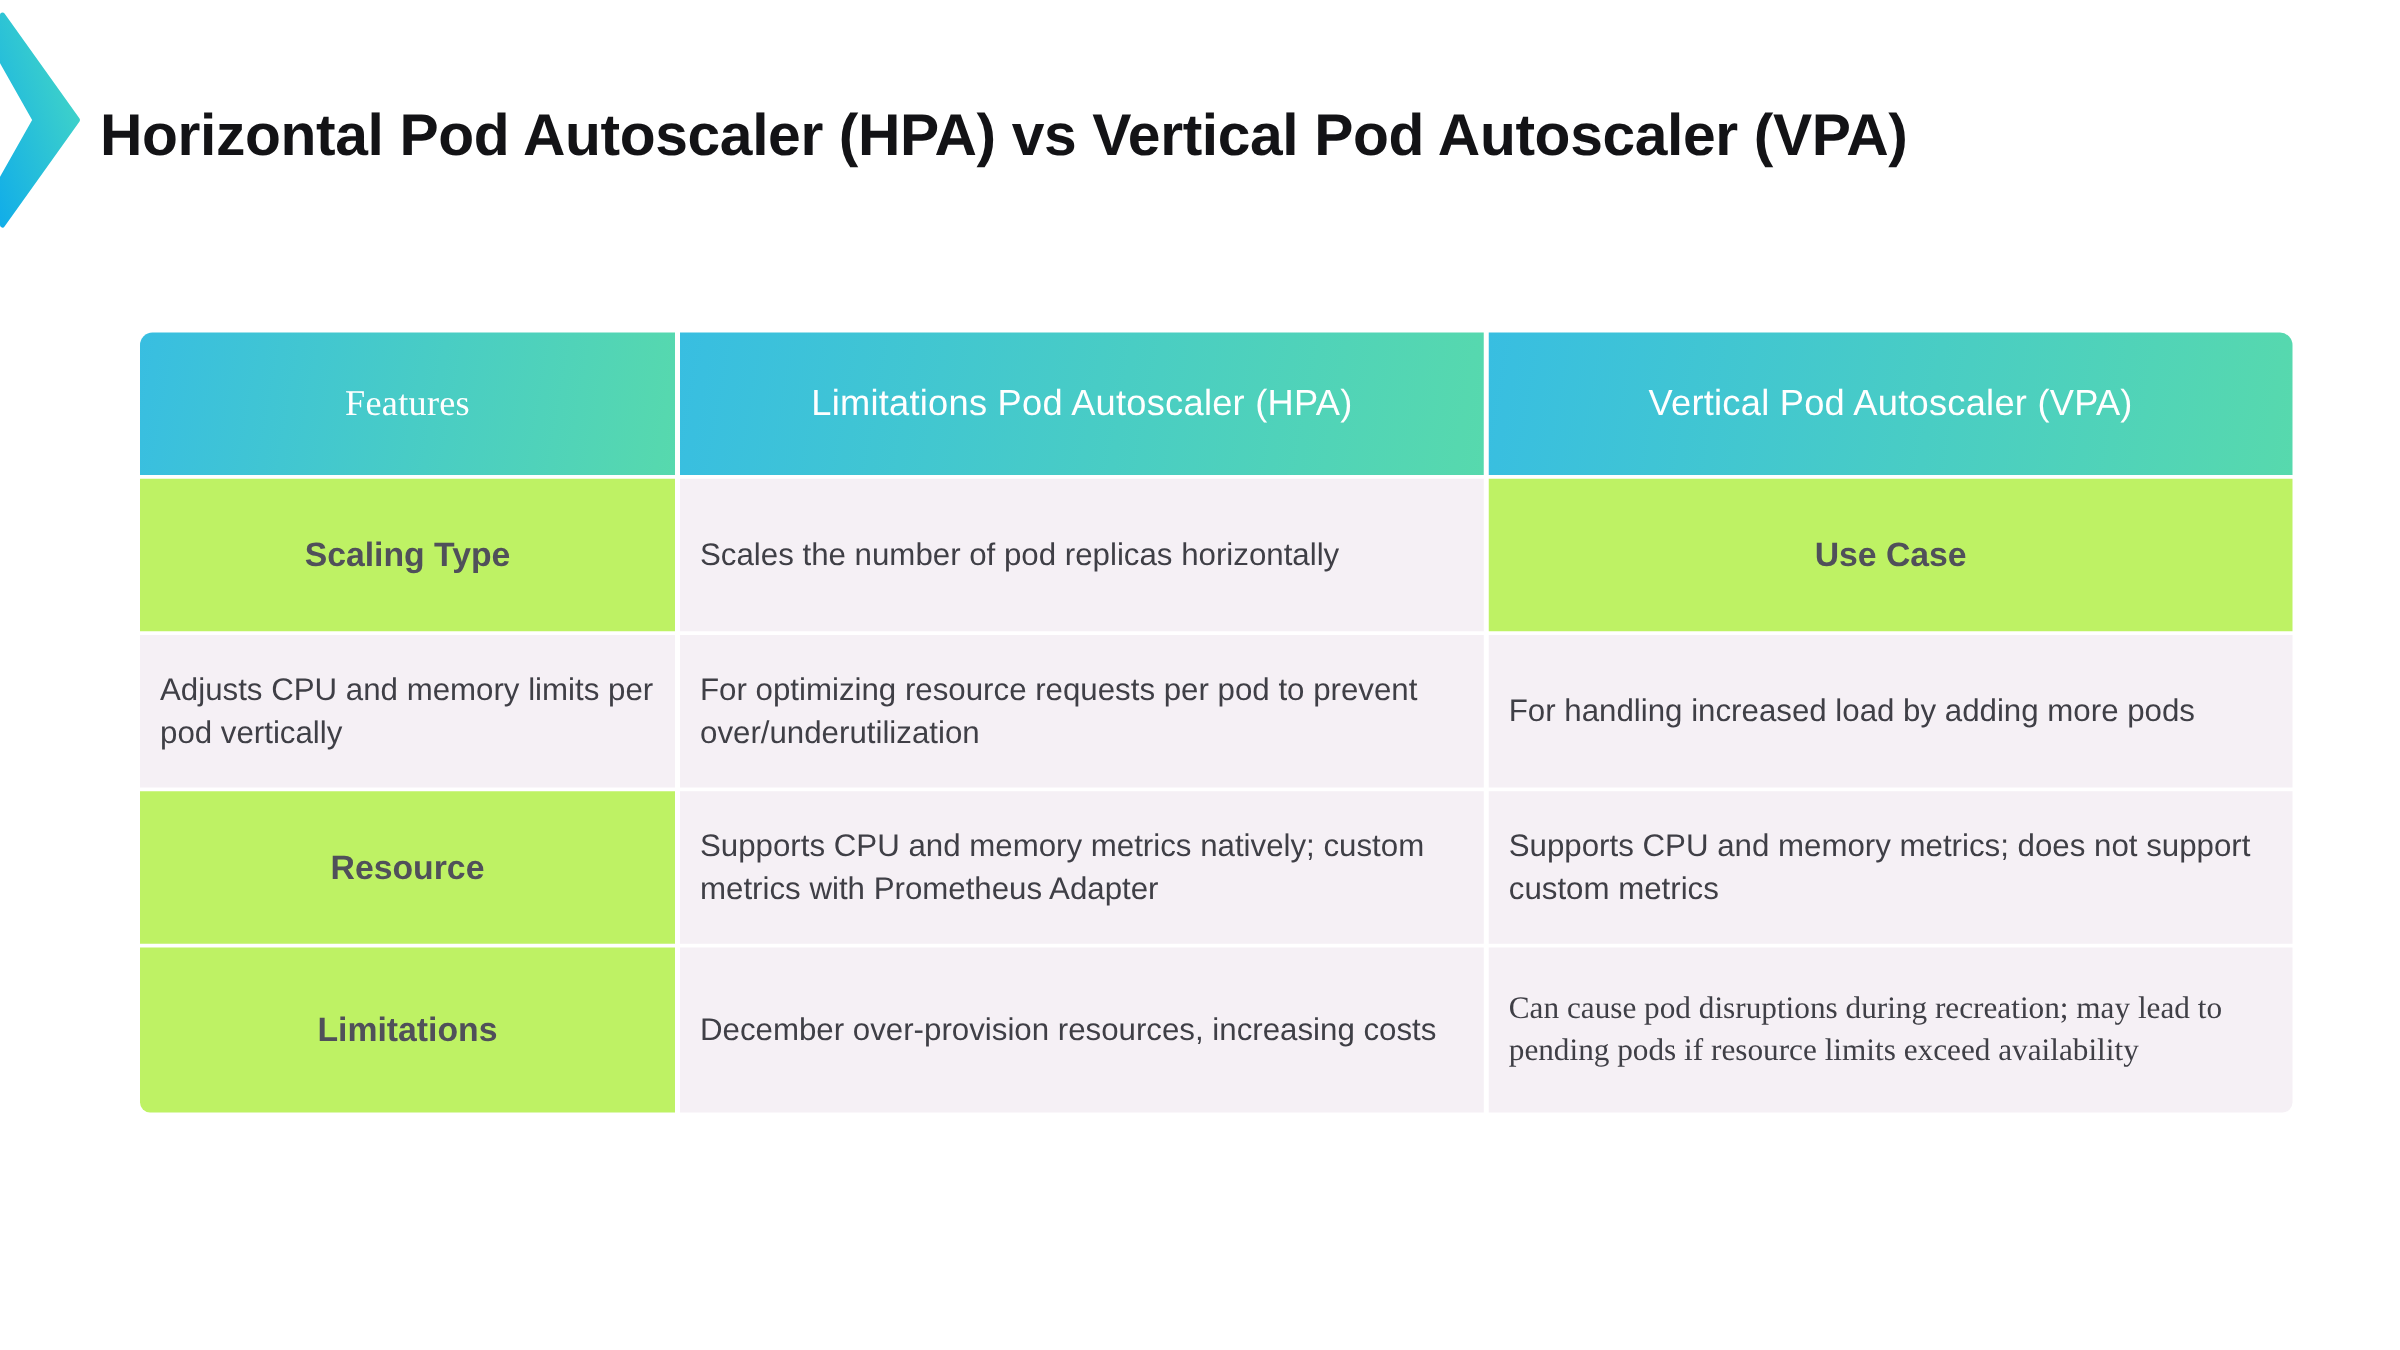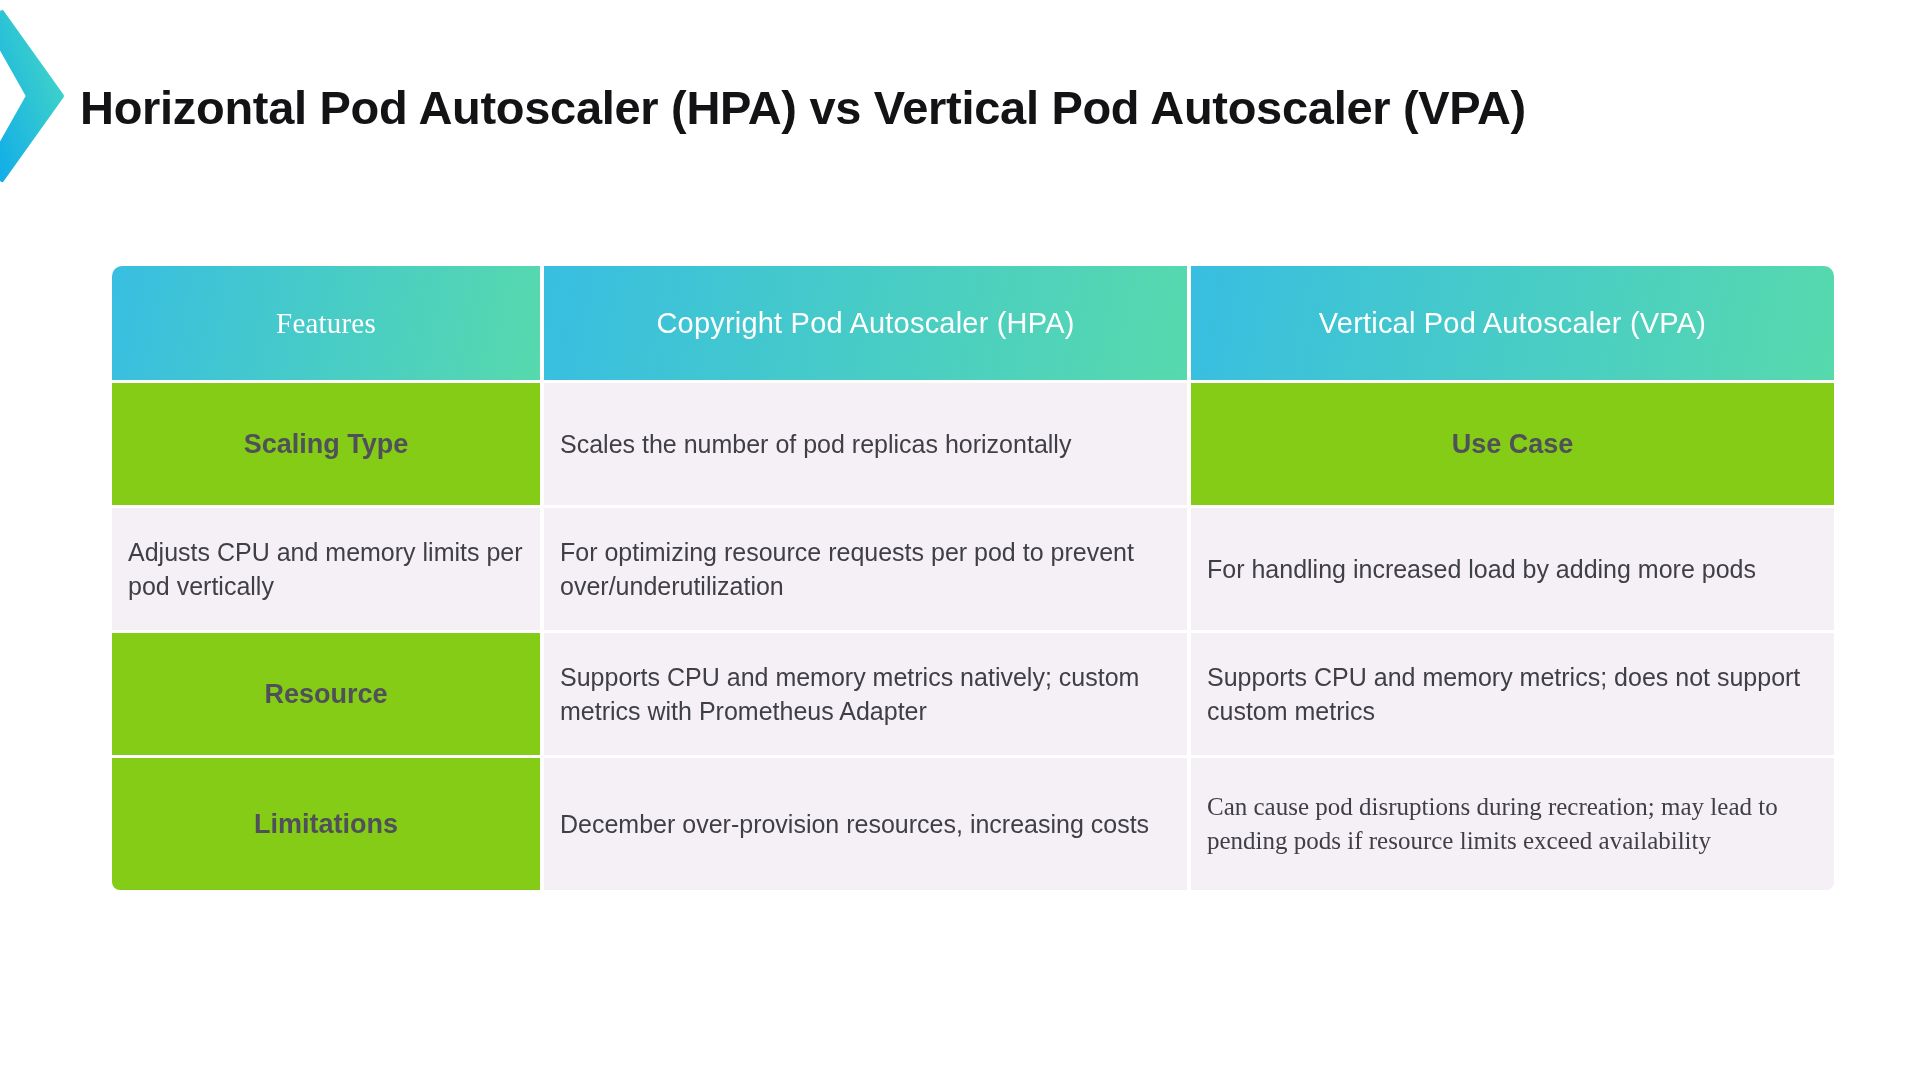--- a/index.html
+++ b/index.html
@@ -54,21 +54,21 @@
     color: #ffffff;
     font-size: 29px;
     font-weight: 400;
     letter-spacing: 0.2px;
   }
   .cell.header.first { border-top-left-radius: 10px; font-family: Liberation Serif, serif; }
   .cell.header.last  { border-top-right-radius: 10px; }
   .cell.feature {
     justify-content: center;
     text-align: center;
-    background: #84cc16;
+    background: #bef264;
     color: #50505a;
     font-size: 27px;
     font-weight: 700;
   }
   .cell.body {
     background: #f5f0f5;
     color: #3f3f46;
     font-size: 25px;
     line-height: 1.38;
     padding: 14px 16px;
@@ -109,21 +109,21 @@
       </defs>
       <path d="M2 4 L62 88 L2 172 L2 134 L28 88 L2 42 Z" fill="url(#chevGrad)" stroke="url(#chevGrad)" stroke-width="4" stroke-linejoin="round"></path>
     </svg>
   </div>
 
   <h1 class="title">Horizontal Pod Autoscaler (HPA) vs Vertical Pod Autoscaler (VPA)</h1>
 
   <div class="table">
 
     <div class="cell header first">Features</div>
-    <div class="cell header">Copyright Pod Autoscaler (HPA)</div>
+    <div class="cell header">Limitations Pod Autoscaler (HPA)</div>
     <div class="cell header last">Vertical Pod Autoscaler (VPA)</div>
 
     <div class="cell feature">Scaling Type</div>
     <div class="cell body">Scales the number of pod replicas horizontally</div>
     <div class="cell feature">Use Case</div>
 
     <div class="cell body">Adjusts CPU and memory limits per pod vertically</div>
     <div class="cell body">For optimizing resource requests per pod to prevent over/underutilization</div>
     <div class="cell body">For handling increased load by adding more pods</div>
 

